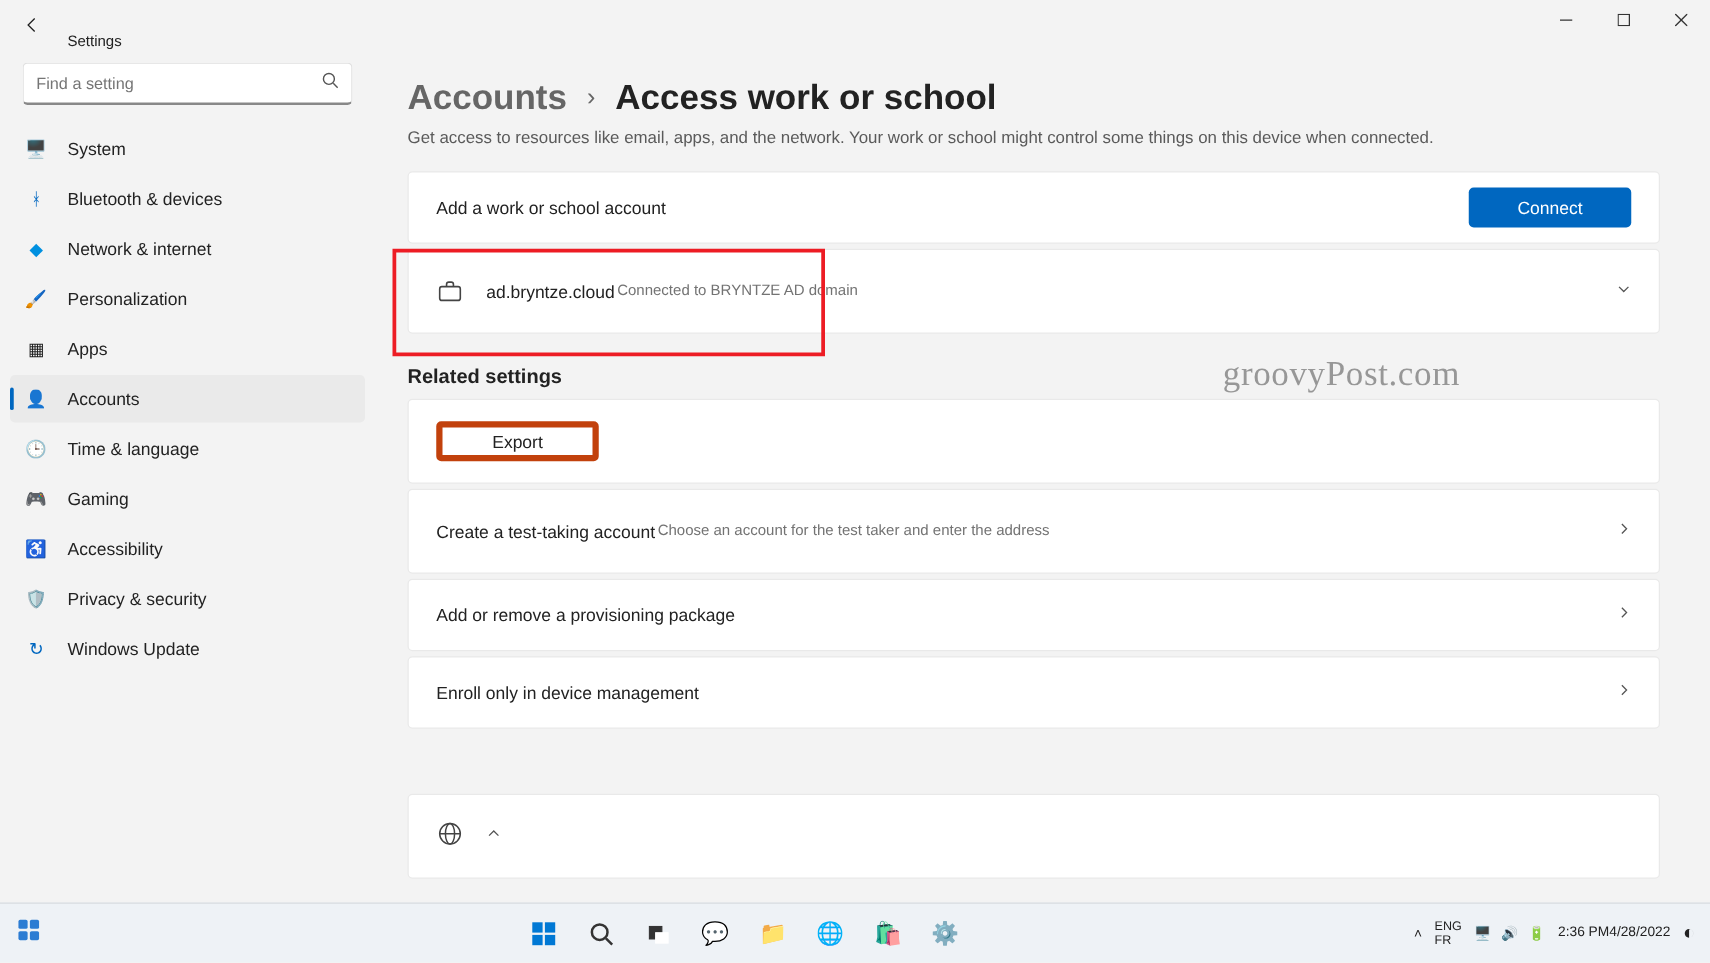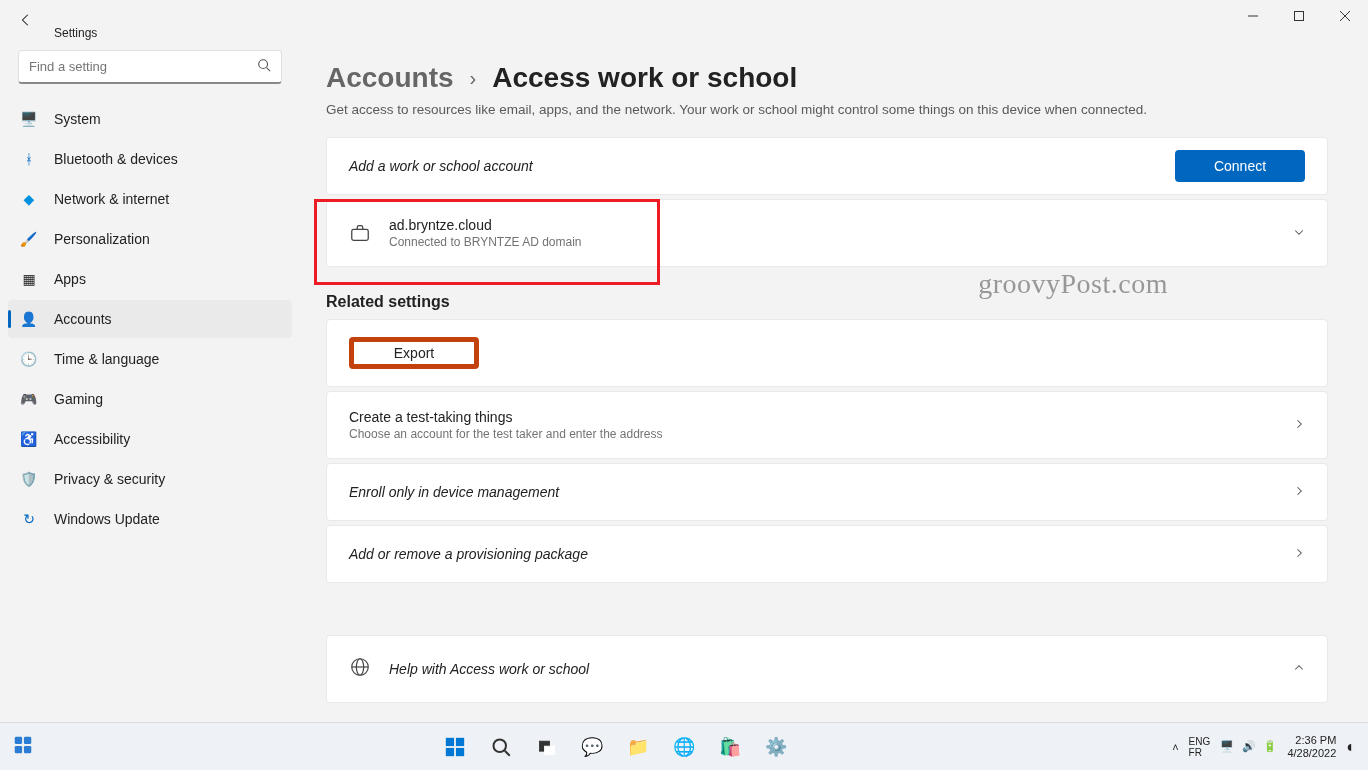--- a/index.html
+++ b/index.html
@@ -34,45 +34,45 @@
   
   .main { flex: 1; padding: 22px 40px 0 26px; overflow-y: auto; }
   .breadcrumb { display: flex; align-items: center; gap: 16px; margin-bottom: 8px; }
   .breadcrumb .crumb { font-size: 28px; font-weight: 600; color: #666; }
   .breadcrumb .chev { font-size: 20px; color: #666; }
   .breadcrumb .current { font-size: 28px; font-weight: 600; color: #222; }
   .sub-desc { font-size: 13.5px; color: #5a5a5a; margin-bottom: 20px; }
 
   .card { background: #fff; border: 1px solid #e9e9e9; border-radius: 4px; padding: 0 22px; margin-bottom: 4px; min-height: 58px; display: flex; align-items: center; gap: 18px; }
   .card.tall { min-height: 68px; }
-  .card .card-label { font-size: 14px; color: #222; flex: 1; font-style: italic; }
+  .card .card-label { font-size: 14px; color: #222; flex: 1; }
   .card .card-sub { font-size: 12px; color: #737373; }
-  .card .card-stack { display: flex; flex-direction: column; gap: 2px; }
+  .card .card-stack { display: flex; flex-direction: row; gap: 2px; }
   .card .chevron { color: #555; }
 
   .connect-btn { background: #0067c0; color: #fff; border: none; border-radius: 4px; width: 130px; height: 32px; font-size: 14px; cursor: pointer; }
   .export-btn { background: #fff; color: #222; border: 5px solid #c2410c; border-radius: 4px; width: 130px; height: 32px; font-size: 14px; cursor: pointer; }
 
   .highlight-box { position: absolute; border: 3px solid #ed1c24; pointer-events: none; }
 
   .section-title { font-size: 16px; font-weight: 600; color: #222; margin: 26px 0 8px 0; }
 
   .spacer-lg { height: 48px; }
 
   
   .taskbar { position: absolute; bottom: 0; left: 0; right: 0; height: 48px; background: #eef2f6; border-top: 1px solid #d8dcdf; display: flex; align-items: center; }
   .tb-left { width: 60px; display: flex; align-items: center; justify-content: flex-start; padding-left: 12px; }
   .tb-center { flex: 1; display: flex; align-items: center; justify-content: center; gap: 6px; }
   .tb-center .tb-icon { width: 40px; height: 40px; display: flex; align-items: center; justify-content: center; cursor: pointer; border-radius: 4px; font-size: 18px; }
   .tb-right { display: flex; align-items: center; gap: 10px; padding-right: 12px; font-size: 11px; color: #222; }
   .tb-lang { display: flex; flex-direction: column; font-size: 10px; line-height: 11px; text-align: left; }
-  .tb-clock { display: flex; flex-direction: column; font-size: 11px; line-height: 13px; text-align: right; }
+  .tb-clock { display: flex; flex-direction: row; font-size: 11px; line-height: 13px; text-align: right; }
   .tb-tray { display: flex; align-items: center; gap: 8px; }
 
-  .watermark { position: absolute; right: 200px; top: 268px; font-family: Georgia, serif; font-size: 28px; color: rgba(90,90,90,0.6); letter-spacing: 0.5px; pointer-events: none; }
+  .watermark { position: absolute; right: 200px; top: 284px; font-family: Georgia, serif; font-size: 28px; color: rgba(90,90,90,0.6); letter-spacing: 0.5px; pointer-events: none; }
 
   .briefcase { width: 22px; height: 22px; }
 </style>
 </head>
 <body>
 
 <div class="titlebar">
   <div class="back-btn">
     <svg width="14" height="14" viewBox="0 0 16 16">
         <path d="M10 2 L4 8 L10 14" stroke="#222" stroke-width="1.2" fill="none"></path>
@@ -189,53 +189,52 @@
     </div>
 
     <div class="section-title">Related settings</div>
 
     <div class="card tall">
       <button class="export-btn">Export</button>
     </div>
 
     <div class="card tall">
       <div class="card-stack" style="flex:1">
-        <div style="font-size:14px;color:#222">Create a test-taking things</div>
+        <div style="font-size:14px;color:#222">Create a test-taking account</div>
         <div class="card-sub">Choose an account for the test taker and enter the address</div>
       </div>
+      <span class="chevron"><svg width="12" height="12" viewBox="0 0 16 16">
+            <path d="M6 3l5 5-5 5" stroke="#555" stroke-width="1.4" fill="none"></path>
+          </svg></span>
+    </div>
+
+    <div class="card">
+      <span class="card-label">Add or remove a provisioning package</span>
       <span class="chevron"><svg width="12" height="12" viewBox="0 0 16 16">
             <path d="M6 3l5 5-5 5" stroke="#555" stroke-width="1.4" fill="none"></path>
           </svg></span>
     </div>
 
     <div class="card">
       <span class="card-label">Enroll only in device management</span>
-      <span class="chevron"><svg width="12" height="12" viewBox="0 0 16 16">
-            <path d="M6 3l5 5-5 5" stroke="#555" stroke-width="1.4" fill="none"></path>
-          </svg></span>
-    </div>
-
-    <div class="card">
-      <span class="card-label">Add or remove a provisioning package</span>
       <span class="chevron"><svg width="12" height="12" viewBox="0 0 16 16">
             <path d="M6 3l5 5-5 5" stroke="#555" stroke-width="1.4" fill="none"></path>
           </svg></span>
     </div>
 
     <div class="spacer-lg"></div>
 
     <div class="card tall">
       <span>
         <svg width="22" height="22" viewBox="0 0 24 24">
             <circle cx="12" cy="12" r="9" stroke="#444" stroke-width="1.3" fill="none"></circle>
             <ellipse cx="12" cy="12" rx="4" ry="9" stroke="#444" stroke-width="1.3" fill="none"></ellipse>
             <line x1="3" y1="12" x2="21" y2="12" stroke="#444" stroke-width="1.3"></line>
           </svg>
       </span>
-      <span class="card-label">Help with Access work or school</span>
       <span class="chevron"><svg width="12" height="12" viewBox="0 0 16 16">
             <path d="M3 10l5-5 5 5" stroke="#555" stroke-width="1.4" fill="none"></path>
           </svg></span>
     </div>
   </div>
 </div>
 
 <div class="highlight-box" style="left:314px; top:199px; width:346px; height:86px;"></div>
 
 <div class="watermark">groovyPost.com</div>

